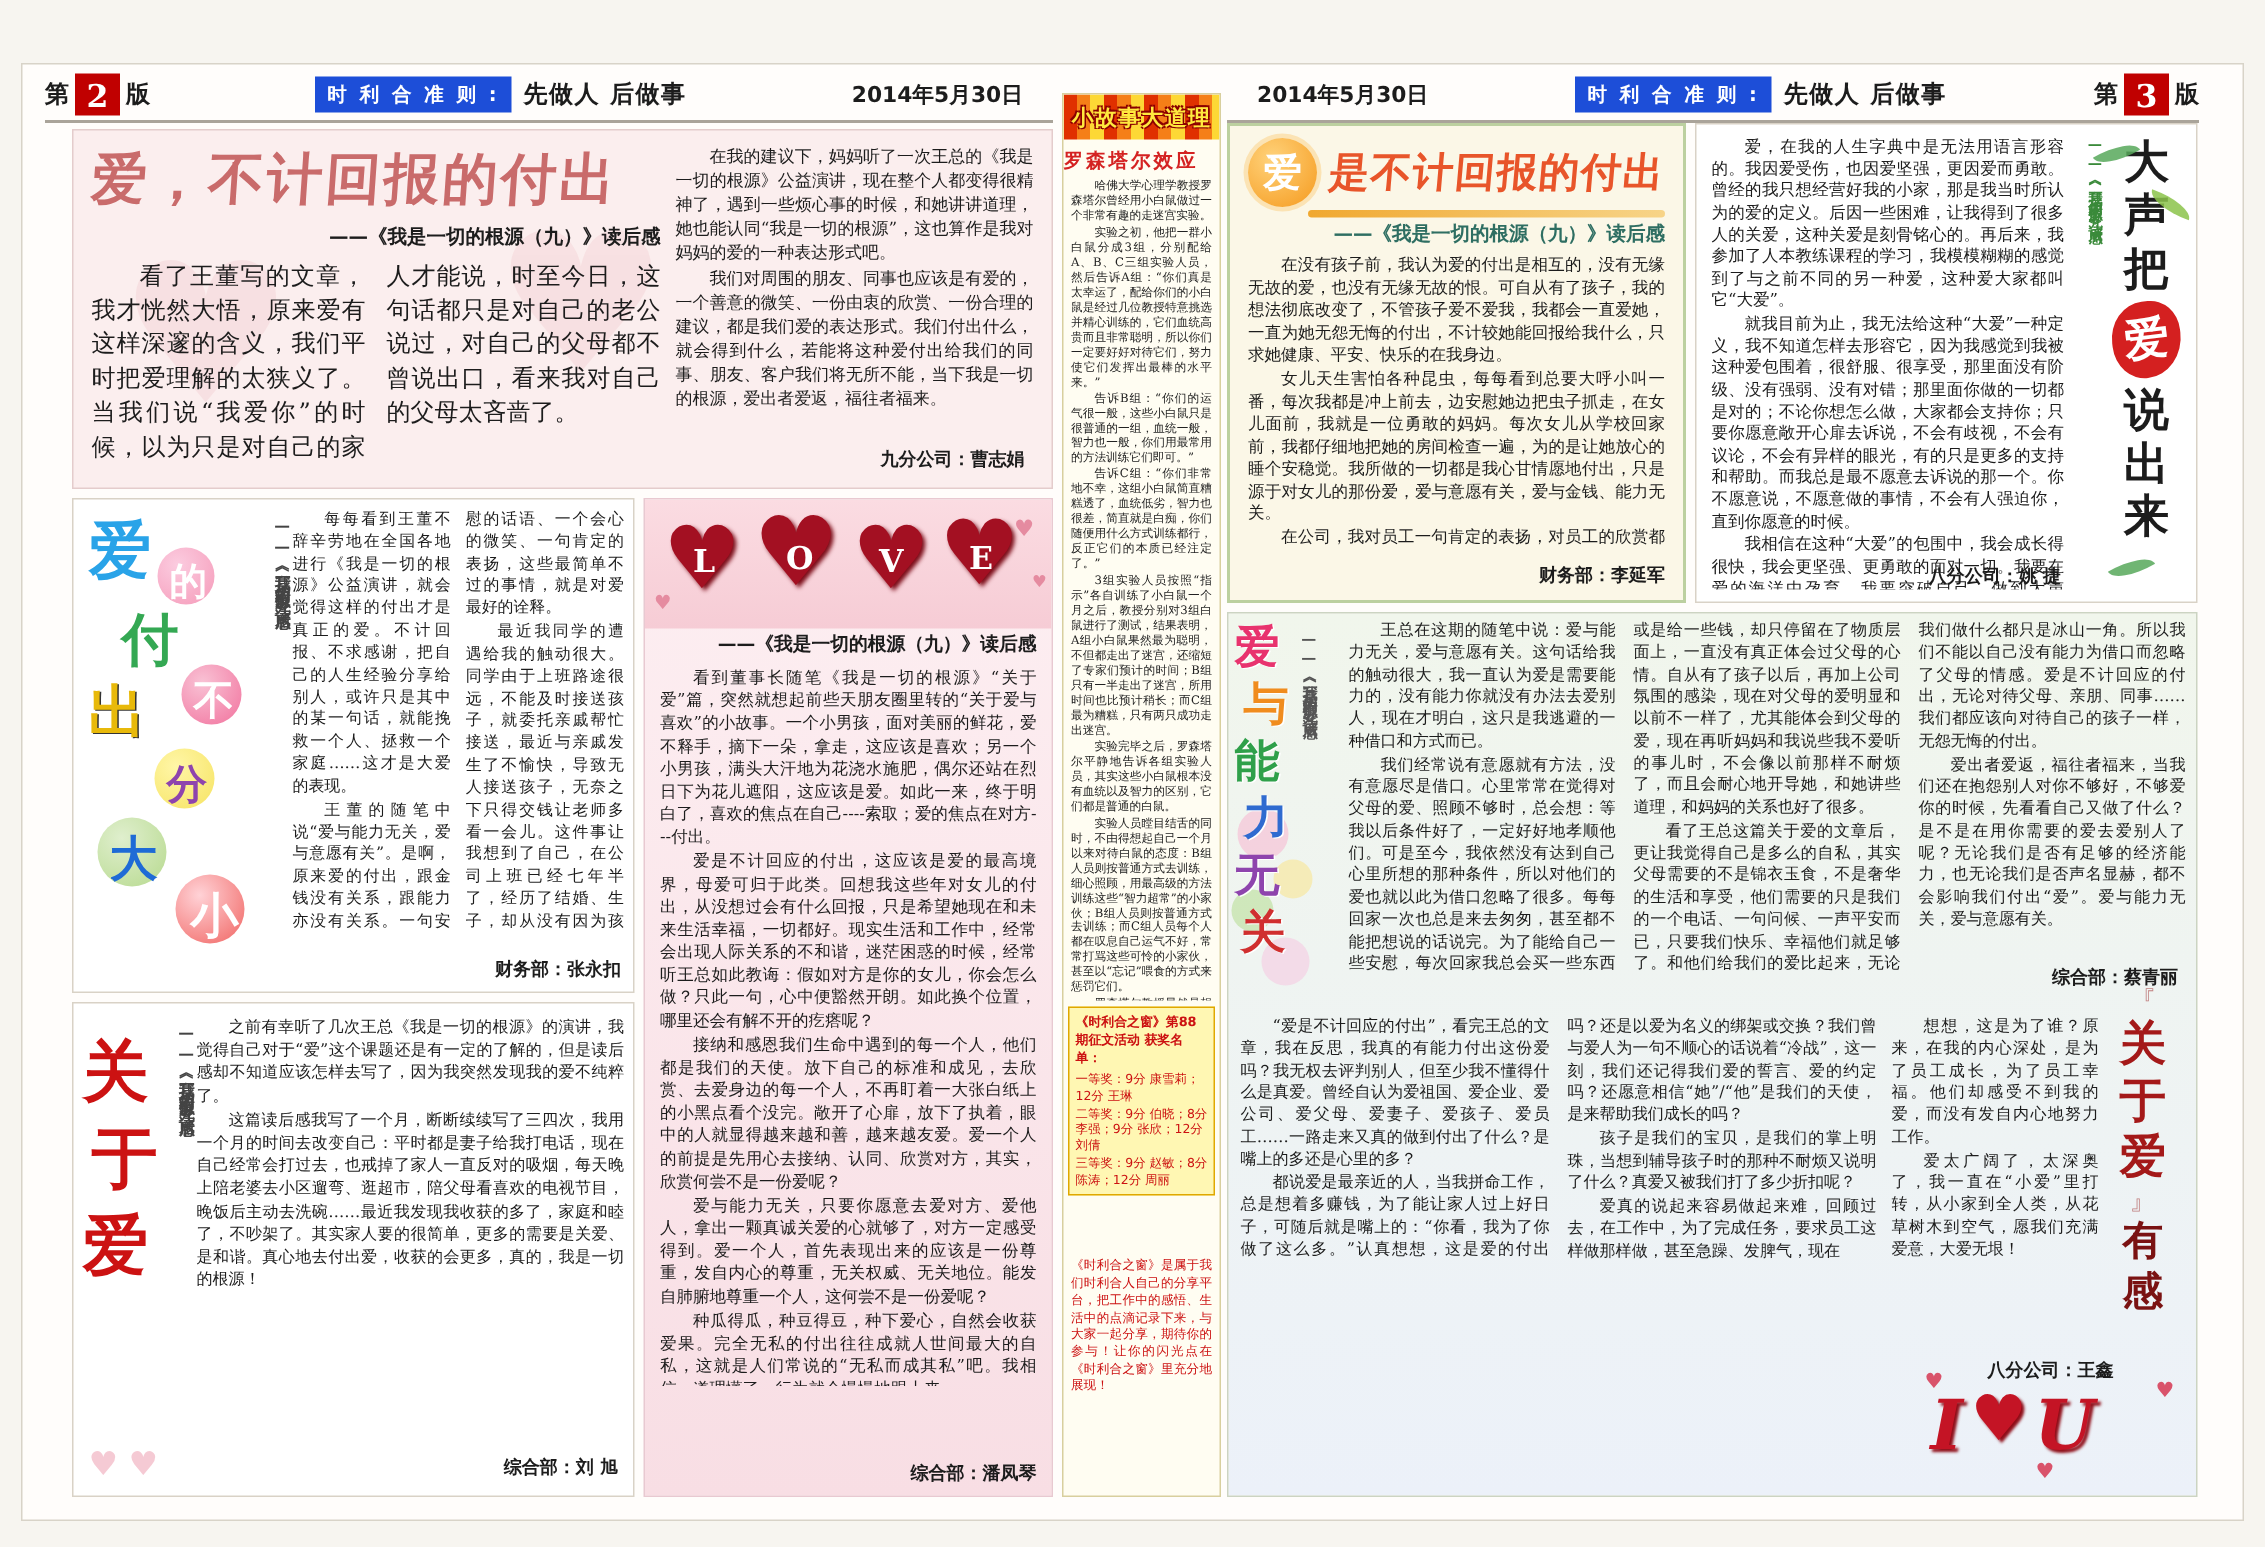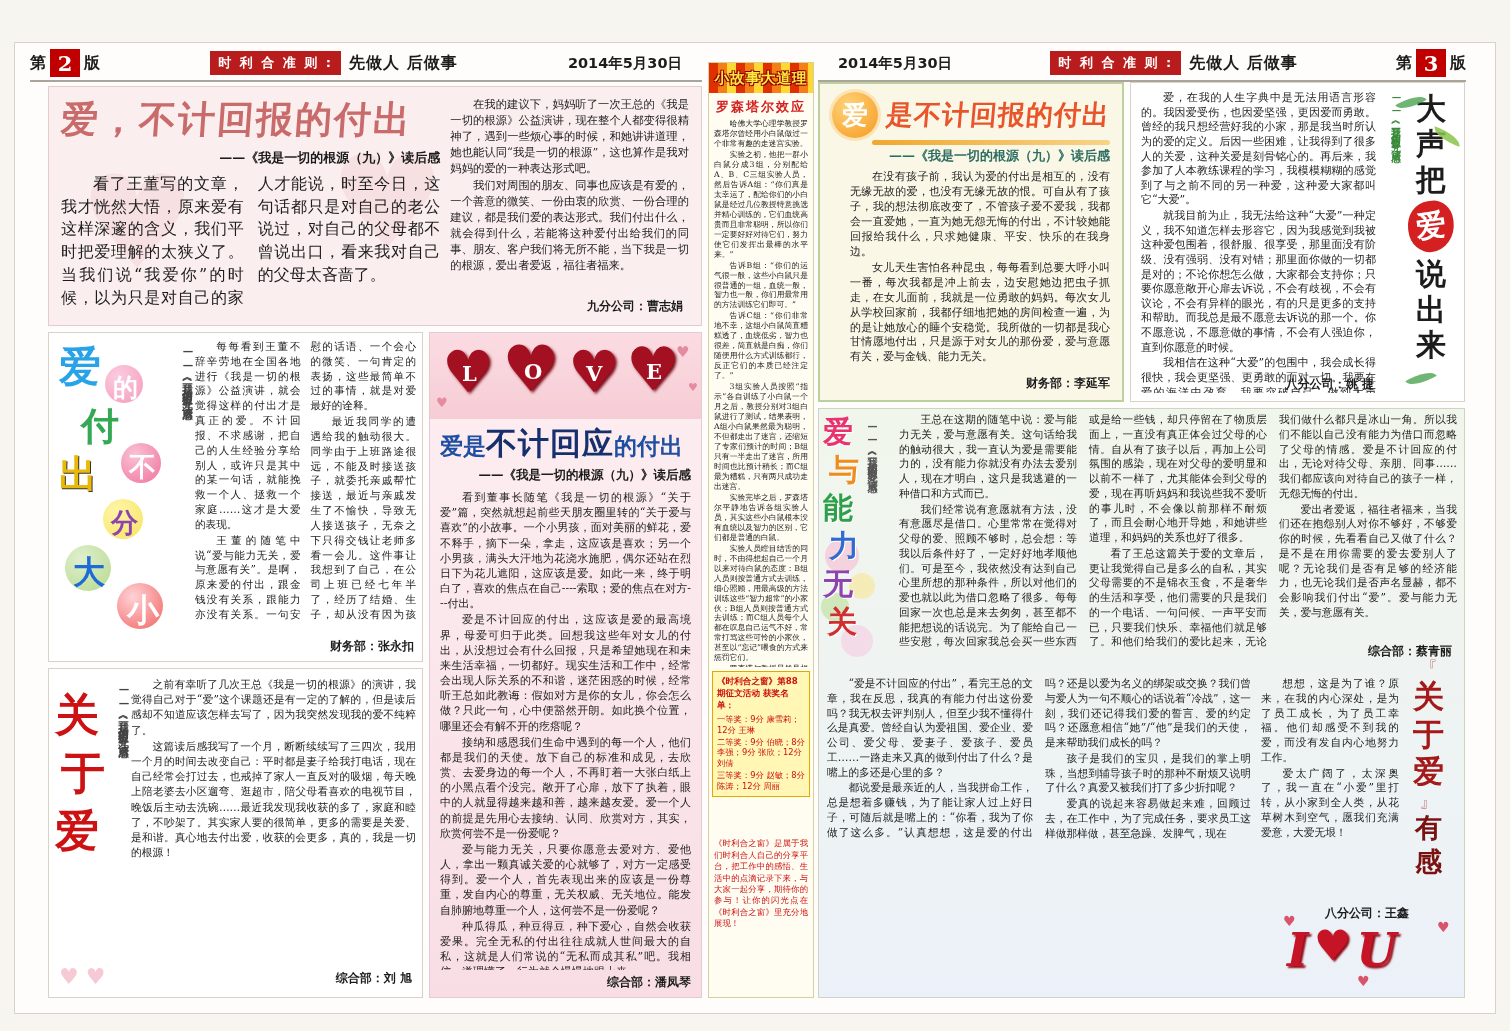--- a/index.html
+++ b/index.html
@@ -12,21 +12,21 @@
   .frame { position:absolute; left:14px; top:42px; width:1482px; height:972px;
     background:#fffdfb; border:1px solid #d8d3c8; }
   
   .hdr { position:absolute; height:36px; display:flex; align-items:center; font-size:15px; }
   .hdr-l { left:30px; top:46px; width:672px; border-bottom:2px solid #aaa49a; }
   .hdr-r { left:818px; top:46px; width:648px; border-bottom:2px solid #aaa49a; }
   .pgword { font-weight:bold; font-size:16px; }
   .pgnum { display:inline-flex; align-items:center; justify-content:center;
     width:30px; height:28px; background:#c00000; color:#fff; font-weight:bold;
     font-size:21px; margin:0 4px; font-family:"DejaVu Serif", serif; }
-  .principle { background:#b91c1c; color:#fff; font-weight:bold; font-size:13px;
+  .principle { background:#1d4ed8; color:#fff; font-weight:bold; font-size:13px;
     padding:3px 8px; letter-spacing:2px; }
   .slogan { font-weight:bold; font-size:16px; margin-left:8px; letter-spacing:1px; }
   .date { font-weight:bold; font-size:14.5px; }
   .grow { flex:1; }
   
   .box { position:absolute; border:1px solid #d9d2c6; background:#fff; overflow:hidden; }
   .plist p { margin:0 0 1px 0; text-indent:2em; text-align:justify; }
   .sig { position:absolute; font-weight:bold; font-size:12px; }
   .vtext { writing-mode:vertical-rl; text-orientation:upright; letter-spacing:2px; }
   
@@ -82,21 +82,21 @@
   .a4-text { font-family:"DejaVu Serif", serif; font-size:11px; line-height:1.38;
     height:480px; overflow:hidden; }
   #a4 .sig { right:10px; bottom:6px; }
   
   #mid { left:708px; top:62px; width:106px; height:936px; background:#fffdf2;
     border-color:#d8cf9e; }
   .mid-hdr { height:30px; display:flex; align-items:center; justify-content:center;
     background:repeating-linear-gradient(90deg,#e03000 0 9px,#f57f17 9px 18px,#fdd835 18px 27px);
     color:#ffe93e; font-weight:bold; font-size:14.5px; letter-spacing:1px;
     text-shadow:1px 1px 0 #8a0000,-1px -1px 0 #8a0000,1px -1px 0 #8a0000,-1px 1px 0 #8a0000; }
-  .mid-title { text-align:center; color:#d42222; font-weight:bold; font-size:13px;
+  .mid-title { color:#d42222; font-weight:bold; font-size:13px;
     margin:5px 0 3px; letter-spacing:2px; }
   .mid-story { padding:0 5px; font-family:"DejaVu Serif", serif; font-size:7.8px;
     line-height:1.28; height:548px; overflow:hidden; color:#222; }
   .mid-notice { margin:4px 3px 3px; background:#fff7b3; border:1px solid #e0a800;
     padding:4px 4px; color:#cc1111; }
   .mid-notice .nt { font-weight:bold; font-size:8.6px; margin:0 0 2px; }
   .mid-notice p { margin:0 0 1px; font-size:8.3px; text-indent:0; text-align:left;
     line-height:1.3; }
   .mid-call { padding:2px 5px; color:#cc1111; font-size:8.4px; line-height:1.35;
     text-align:justify;margin-top:39px; }
@@ -107,22 +107,22 @@
   .b1-badge { width:46px; height:46px; border-radius:50%; flex:none;
     background:radial-gradient(circle at 35% 30%, #ffd27a, #f59a1e); display:flex;
     align-items:center; justify-content:center; color:#fff; font-weight:bold;
     font-size:26px; box-shadow:0 0 0 3px #fbe3b4; }
   .b1-title { font-family:"DejaVu Serif", serif; font-weight:bold; font-size:27px;
     color:#e8552a; transform:skewX(-5deg); letter-spacing:1px; }
   .b1-swoosh { height:5px; background:linear-gradient(90deg,#f0a830,#f7d488);
     border-radius:3px; margin:2px 0 2px 40px; }
   .b1-sub { text-align:right; font-weight:bold; font-size:13px; color:#2e6e62;
     margin:2px 0 5px; }
-  .b1-text { font-family:Liberation Mono, monospace; font-size:11px; line-height:1.36;
-    height:196px; overflow:hidden;margin-left:18px; }
+  .b1-text { font-family:Liberation Sans, sans-serif; font-size:11px; line-height:1.36;
+    height:196px; overflow:hidden; }
   #b1 .sig { right:12px; bottom:8px; }
   
   #b2 { left:1130px; top:82px; width:335px; height:320px; display:flex; padding:8px 4px 8px 10px; }
   .b2-text { flex:1; position:relative; font-family:"DejaVu Serif", serif;
     font-size:11px; line-height:1.33; overflow:hidden; padding-right:6px; }
   .b2-text .sig { right:8px; bottom:0; }
   .b2-vsub { width:20px; flex:none; font-size:9.5px; color:#3a8a3a; font-weight:bold; }
   .b2-tcol { width:58px; flex:none; position:relative; text-align:center; }
   .b2-tcol .bigc { display:block; font-size:30px; font-weight:bold; line-height:1.18;
     font-family:"DejaVu Serif", serif; }
@@ -263,23 +263,20 @@
     <span class="hrt" style="left:138px;top:10px">♥</span>
     <span class="hrt" style="left:196px;top:6px;font-size:60px">♥</span>
     <span class="hl" style="left:32px;top:28px">L</span>
     <span class="hl" style="left:94px;top:26px">O</span>
     <span class="hl" style="left:156px;top:28px">V</span>
     <span class="hl" style="left:216px;top:26px">E</span>
     <span class="mini" style="left:6px;top:62px;font-size:13px">♥</span>
     <span class="mini" style="left:246px;top:10px;font-size:15px">♥</span>
     <span class="mini" style="left:258px;top:48px;font-size:11px">♥</span>
   </div>
-  <div class="a4-title">
-    <span class="a4-t1">爱是</span><span class="a4-t2">不计回应</span><span class="a4-t3">的付出</span>
-  </div>
   <div class="a4-sub">——《我是一切的根源（九）》读后感</div>
   <div class="a4-text plist">
       <p>看到董事长随笔《我是一切的根源》“关于爱”篇，突然就想起前些天朋友圈里转的“关于爱与喜欢”的小故事。一个小男孩，面对美丽的鲜花，爱不释手，摘下一朵，拿走，这应该是喜欢；另一个小男孩，满头大汗地为花浇水施肥，偶尔还站在烈日下为花儿遮阳，这应该是爱。如此一来，终于明白了，喜欢的焦点在自己----索取；爱的焦点在对方---付出。</p>
       <p>爱是不计回应的付出，这应该是爱的最高境界，母爱可归于此类。回想我这些年对女儿的付出，从没想过会有什么回报，只是希望她现在和未来生活幸福，一切都好。现实生活和工作中，经常会出现人际关系的不和谐，迷茫困惑的时候，经常听王总如此教诲：假如对方是你的女儿，你会怎么做？只此一句，心中便豁然开朗。如此换个位置，哪里还会有解不开的疙瘩呢？</p>
       <p>接纳和感恩我们生命中遇到的每一个人，他们都是我们的天使。放下自己的标准和成见，去欣赏、去爱身边的每一个人，不再盯着一大张白纸上的小黑点看个没完。敞开了心扉，放下了执着，眼中的人就显得越来越和善，越来越友爱。爱一个人的前提是先用心去接纳、认同、欣赏对方，其实，欣赏何尝不是一份爱呢？</p>
       <p>爱与能力无关，只要你愿意去爱对方、爱他人，拿出一颗真诚关爱的心就够了，对方一定感受得到。爱一个人，首先表现出来的应该是一份尊重，发自内心的尊重，无关权威、无关地位。能发自肺腑地尊重一个人，这何尝不是一份爱呢？</p>
       <p>种瓜得瓜，种豆得豆，种下爱心，自然会收获爱果。完全无私的付出往往成就人世间最大的自私，这就是人们常说的“无私而成其私”吧。我相信，道理懂了，行为就会慢慢地跟上来。</p>
     </div>
   <div class="sig">综合部：潘凤琴</div>
 </div>

